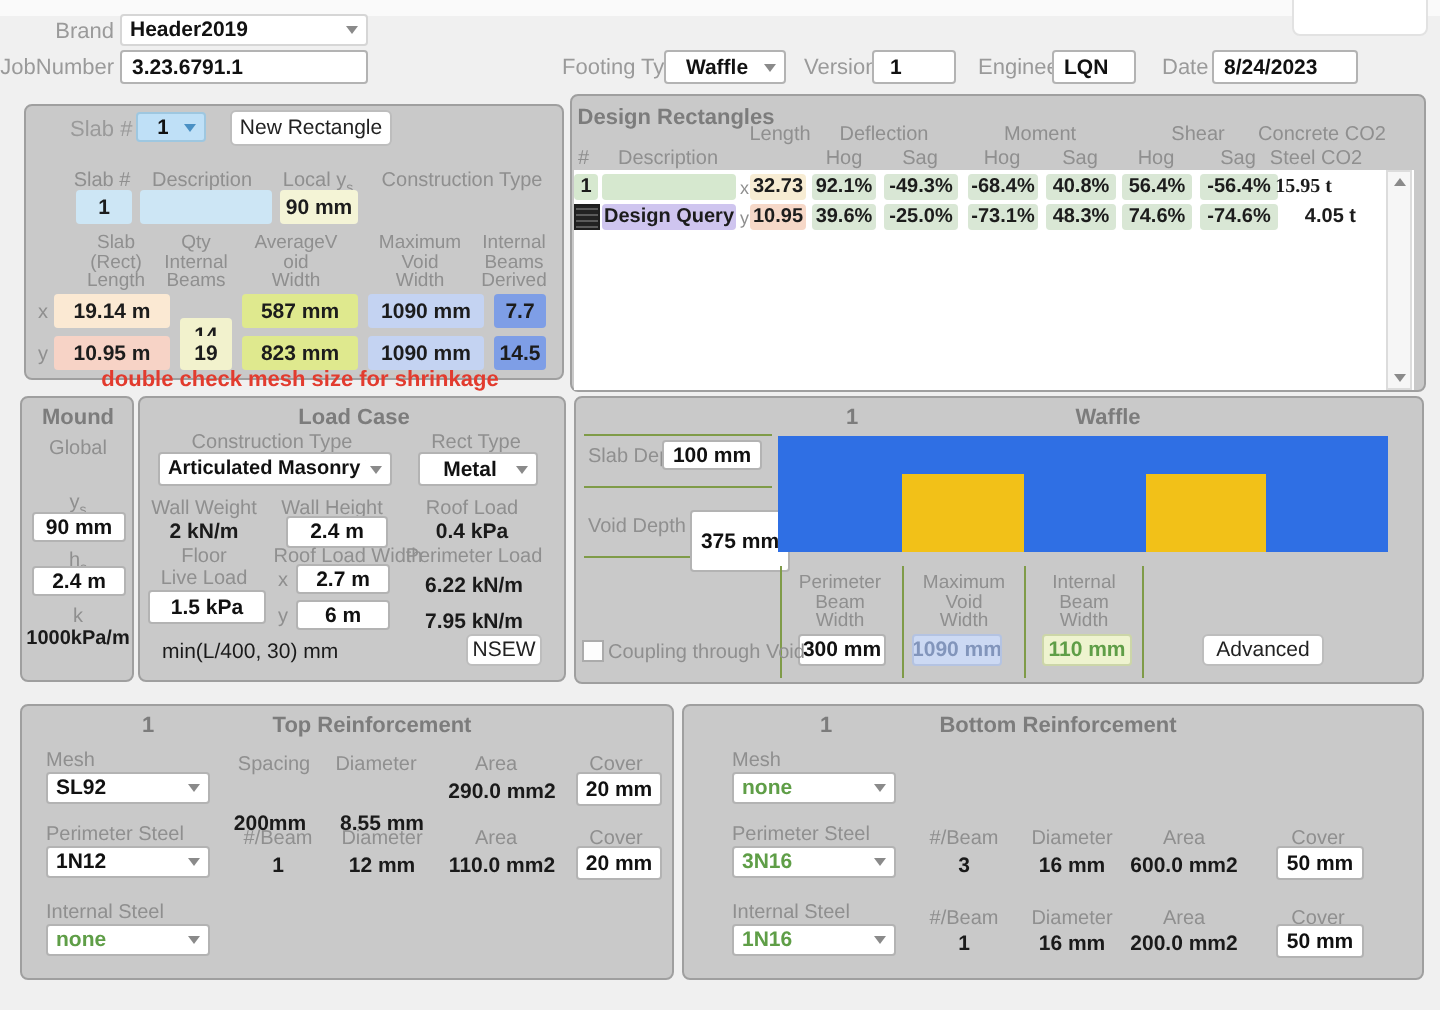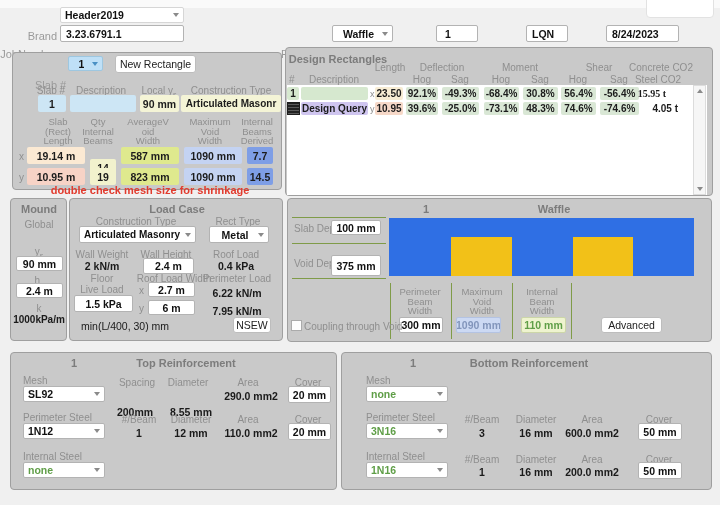--- a/index.html
+++ b/index.html
@@ -6,21 +6,21 @@
   body{
     width:720px;height:505px;position:relative;overflow:hidden;
     background:#f0f0f0;
     font-family:"Liberation Sans",sans-serif;
     font-size:11px;color:#1c1c1c;
   }
   .abs{position:absolute;}
   .panel{position:absolute;background:#c9c9c9;border:1px solid #9f9f9f;border-radius:4px;box-sizing:border-box;}
   .lbl{position:absolute;color:#8f8f8f;font-size:10px;white-space:nowrap;}
   .lblc{position:absolute;color:#8f8f8f;font-size:10px;white-space:nowrap;transform:translateX(-50%);}
-  .hlbl{position:absolute;color:#9a9a9a;font-size:11px;white-space:nowrap;margin-top:20px;}
+  .hlbl{position:absolute;color:#9a9a9a;font-size:11px;white-space:nowrap;}
   .ptitle{position:absolute;color:#7c7c7c;font-size:11px;font-weight:bold;white-space:nowrap;transform:translateX(-50%);}
   .val{position:absolute;font-size:10.5px;font-weight:bold;color:#1a1a1a;white-space:nowrap;}
   .valc{position:absolute;font-size:10.5px;font-weight:bold;color:#1a1a1a;white-space:nowrap;transform:translateX(-50%);}
   .field{position:absolute;background:#fff;border:1px solid #b3b3b3;border-radius:2px;
     display:flex;align-items:center;justify-content:center;font-size:10.5px;font-weight:bold;
     color:#111;box-sizing:border-box;white-space:nowrap;overflow:hidden;}
   .select{justify-content:space-between;padding:0 4px;}
   .select span.t{overflow:hidden;white-space:nowrap;}
   .chev{width:0;height:0;border-left:3.5px solid transparent;border-right:3.5px solid transparent;border-top:4px solid #8a8a8a;flex:0 0 auto;margin-left:2px;}
   .chev.blue{border-top-color:#4a90c4;}
@@ -87,21 +87,20 @@
   <div class="lblc" style="left:38px;top:32px;">Slab #</div>
   <div class="lblc" style="left:88px;top:32px;">Description</div>
   <div class="lblc" style="left:146px;top:32px;">
     <span>Local y</span><sub>s</sub>
   </div>
   <div class="lblc" style="left:218px;top:32px;">Construction Type</div>
 
   <div class="cell" style="left:25px;top:42px;width:28px;height:17px;background:#cde6f5;">1</div>
   <div class="cell" style="left:57px;top:42px;width:66px;height:17px;background:#cde6f5;"></div>
   <div class="cell" style="left:127px;top:42px;width:39px;height:17px;background:#f4f4d6;">90 mm</div>
-  <div class="cell" style="left:168px;top:42px;width:100px;height:17px;background:#f4f4d6;font-size:10px;">Articulated Masonr</div>
 
   <div class="hdr3" style="left:45px;top:64px;">
     <div>Slab</div>
       <div>(Rect)</div>
       <div>Length</div>
   </div>
   <div class="hdr3" style="left:85px;top:64px;">
     <div>Qty</div>
       <div>Internal</div>
       <div>Beams</div>
@@ -156,25 +155,25 @@
   <div class="lblc" style="left:292px;top:26px;">Hog</div>
   <div class="lblc" style="left:333px;top:26px;">Sag</div>
   <div class="lblc" style="left:372px;top:26px;">Steel CO2</div>
 
   <div class="abs" style="left:1px;top:37px;width:420px;height:110px;background:#fff;">
 
     <div class="abs" style="left:0;top:2px;width:406px;height:13px;">
       <div class="cell" style="left:0;top:0;width:12px;height:13px;background:#d6e8cf;font-size:10px;">1</div>
       <div class="cell" style="left:14px;top:0;width:67px;height:13px;background:#d6e8cf;font-size:10px;"></div>
       <div class="lbl" style="left:83px;top:2px;font-size:9px;">x</div>
-      <div class="cell" style="left:88px;top:0;width:28px;height:13px;background:#f7ecd3;font-size:10px;">23.50</div>
+      <div class="cell" style="left:88px;top:0;width:28px;height:13px;background:#f7ecd3;font-size:10px;">32.73</div>
       <div class="cell" style="left:119px;top:0;width:32px;height:13px;background:#d9e7d5;font-size:10px;">92.1%</div>
       <div class="cell" style="left:155px;top:0;width:37px;height:13px;background:#d9e7d5;font-size:10px;">-49.3%</div>
       <div class="cell" style="left:197px;top:0;width:35px;height:13px;background:#d9e7d5;font-size:10px;">-68.4%</div>
-      <div class="cell" style="left:236px;top:0;width:35px;height:13px;background:#d9e7d5;font-size:10px;">30.8%</div>
+      <div class="cell" style="left:236px;top:0;width:35px;height:13px;background:#d9e7d5;font-size:10px;">40.8%</div>
       <div class="cell" style="left:274px;top:0;width:35px;height:13px;background:#d9e7d5;font-size:10px;">56.4%</div>
       <div class="cell" style="left:313px;top:0;width:39px;height:13px;background:#d9e7d5;font-size:10px;">-56.4%</div>
       <div class="cell" style="left:333px;top:0;width:46px;height:13px;justify-content:flex-end;font-size:10px;font-family:Liberation Serif, serif;">15.95 t</div>
     </div>
 
     <div class="abs" style="left:0;top:17px;width:406px;height:13px;">
       <div class="gridicon" style="left:0;top:0;width:13px;height:13px;"></div>
       <div class="cell" style="left:14px;top:0;width:67px;height:13px;background:#cfc5ef;font-size:10px;">Design Query</div>
       <div class="lbl" style="left:83px;top:2px;font-size:9px;">y</div>
       <div class="cell" style="left:88px;top:0;width:28px;height:13px;background:#f6d8c8;font-size:10px;">10.95</div>
@@ -250,21 +249,21 @@
   <div class="ptitle" style="left:138px;top:4px;">1</div>
   <div class="ptitle" style="left:266px;top:4px;">Waffle</div>
 
   <div class="hline" style="left:4px;top:18px;width:94px;"></div>
   <div class="hline" style="left:4px;top:44px;width:94px;"></div>
   <div class="hline" style="left:4px;top:79px;width:94px;"></div>
 
   <div class="lbl" style="left:6px;top:24px;">Slab Depth</div>
   <div class="field" style="left:43px;top:21px;width:50px;height:15px;">100 mm</div>
   <div class="lbl" style="left:6px;top:59px;">Void Depth</div>
-  <div class="field" style="left:43px;top:56px;width:50px;height:21px;">375 mm</div>
+  <div class="field" style="left:57px;top:56px;width:50px;height:31px;">375 mm</div>
 
   <div class="abs" style="left:101px;top:19px;width:305px;height:58px;background:#2f6fe4;">
     <div class="abs" style="left:62px;top:19px;width:61px;height:39px;background:#f2c118;"></div>
     <div class="abs" style="left:184px;top:19px;width:60px;height:39px;background:#f2c118;"></div>
   </div>
 
   <div class="vline" style="left:102px;top:84px;height:56px;"></div>
   <div class="vline" style="left:163px;top:84px;height:56px;"></div>
   <div class="vline" style="left:224px;top:84px;height:56px;"></div>
   <div class="vline" style="left:283px;top:84px;height:56px;"></div>

